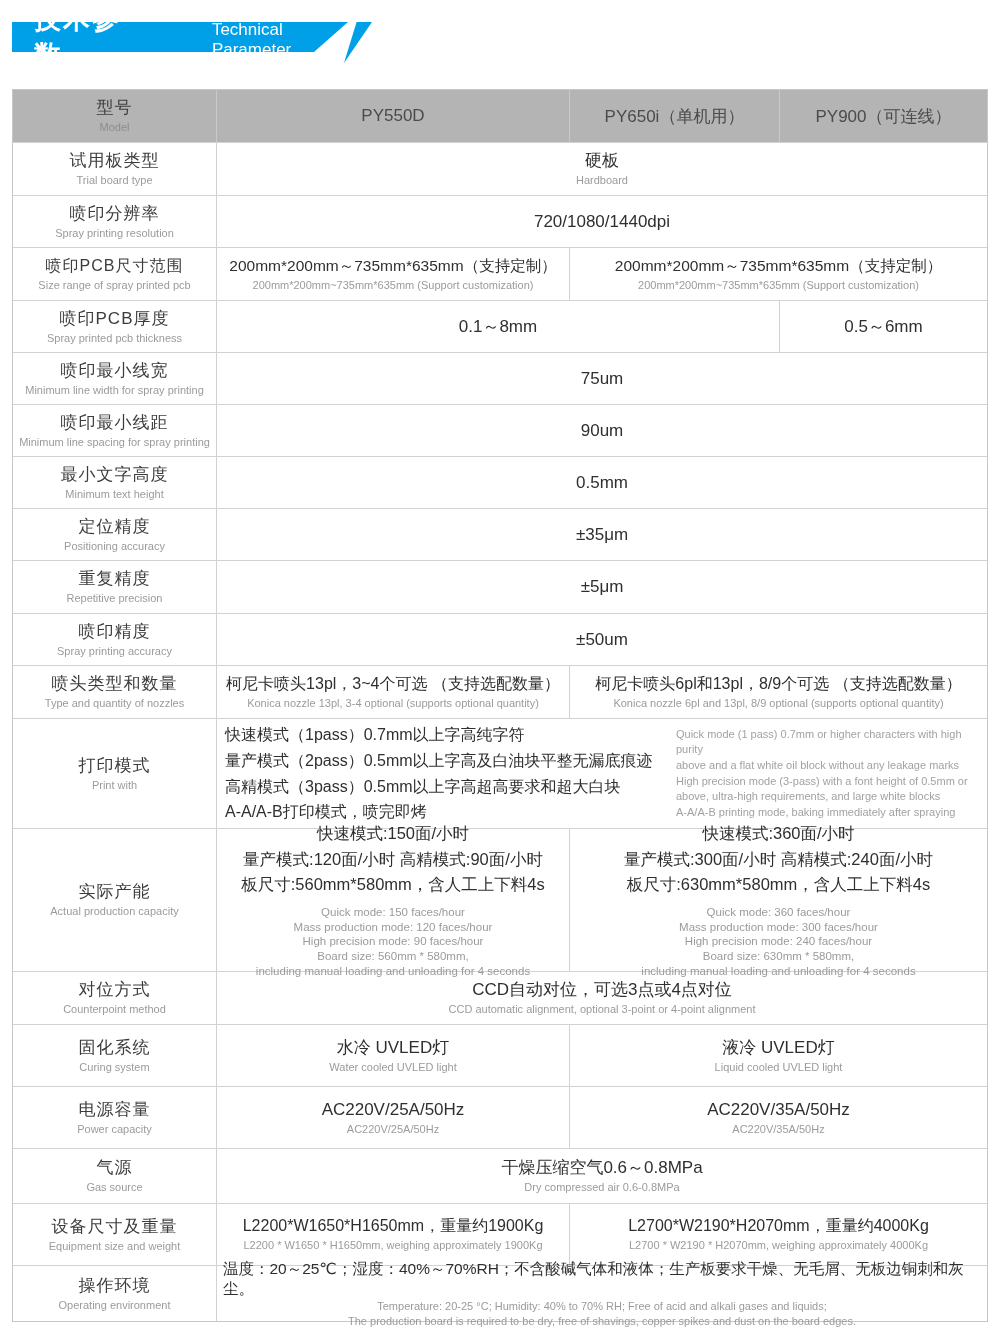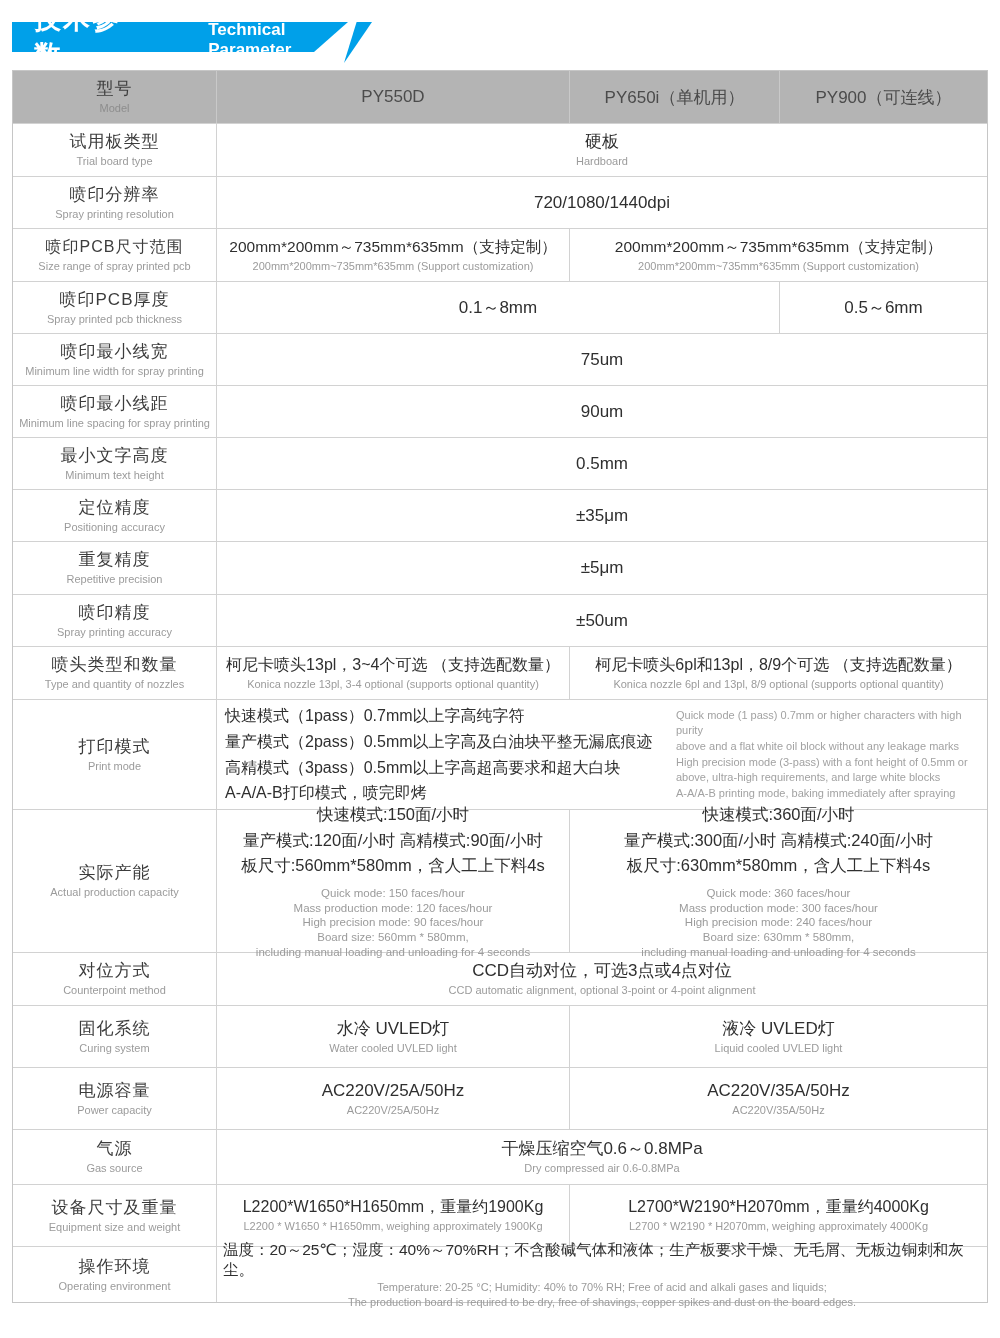--- a/index.html
+++ b/index.html
@@ -16,31 +16,31 @@
   .banner {
     position: absolute; left: 12px; top: 22px;
     width: 336px; height: 30px;
     background: #00a0e9;
     clip-path: polygon(0 0, 100% 0, calc(100% - 34px) 100%, 0 100%);
     display: flex; align-items: center;
     padding-left: 22px; gap: 32px;
     color: #fff;
   }
   .banner .zh-title { font-size: 27px; font-weight: bold; letter-spacing: 2px; }
-  .banner .en-title { font-size: 17px; font-weight: 700; padding-top: 6px; margin-left: 44px; }
+  .banner .en-title { font-size: 17px; font-weight: 400; padding-top: 6px; margin-left: 44px; }
   .banner-tri {
     position: absolute; left: 344px; top: 22px;
     width: 28px; height: 41px;
     background: #00a0e9;
     clip-path: polygon(45% 0, 100% 0, 0 100%);
   }
 
   
   .spec-table {
-    position: absolute; left: 12px; top: 70px;
+    position: absolute; left: 12px; top: 89px;
     width: 976px;
     border: 1px solid #c6c6c6;
     background: #fff;
   }
   .row { display: flex; border-bottom: 1px solid #d2d2d2; }
   .row:last-child { border-bottom: none; }
 
   .label-cell {
     width: 204px; flex: 0 0 204px;
     border-right: 1px solid #d2d2d2;
@@ -239,21 +239,21 @@
     </div>
     <div class="cell w-c23">
       <div class="zh" style="font-size:16px">柯尼卡喷头6pl和13pl，8/9个可选 （支持选配数量）</div>
       <div class="en">Konica nozzle 6pl and 13pl, 8/9 optional (supports optional quantity)</div>
     </div>
   </div>
 
   <div class="row h110">
     <div class="label-cell">
       <div class="zh">打印模式</div>
-      <div class="en">Print mode</div>
+      <div class="en">Print with</div>
     </div>
     <div class="cell w-all pm-cell">
       <div class="pm-zh">
         <div>快速模式（1pass）0.7mm以上字高纯字符</div>
         <div>量产模式（2pass）0.5mm以上字高及白油块平整无漏底痕迹</div>
         <div>高精模式（3pass）0.5mm以上字高超高要求和超大白块</div>
         <div>A-A/A-B打印模式，喷完即烤</div>
       </div>
       <div class="pm-en">
         <div>Quick mode (1 pass) 0.7mm or higher characters with high purity</div>

